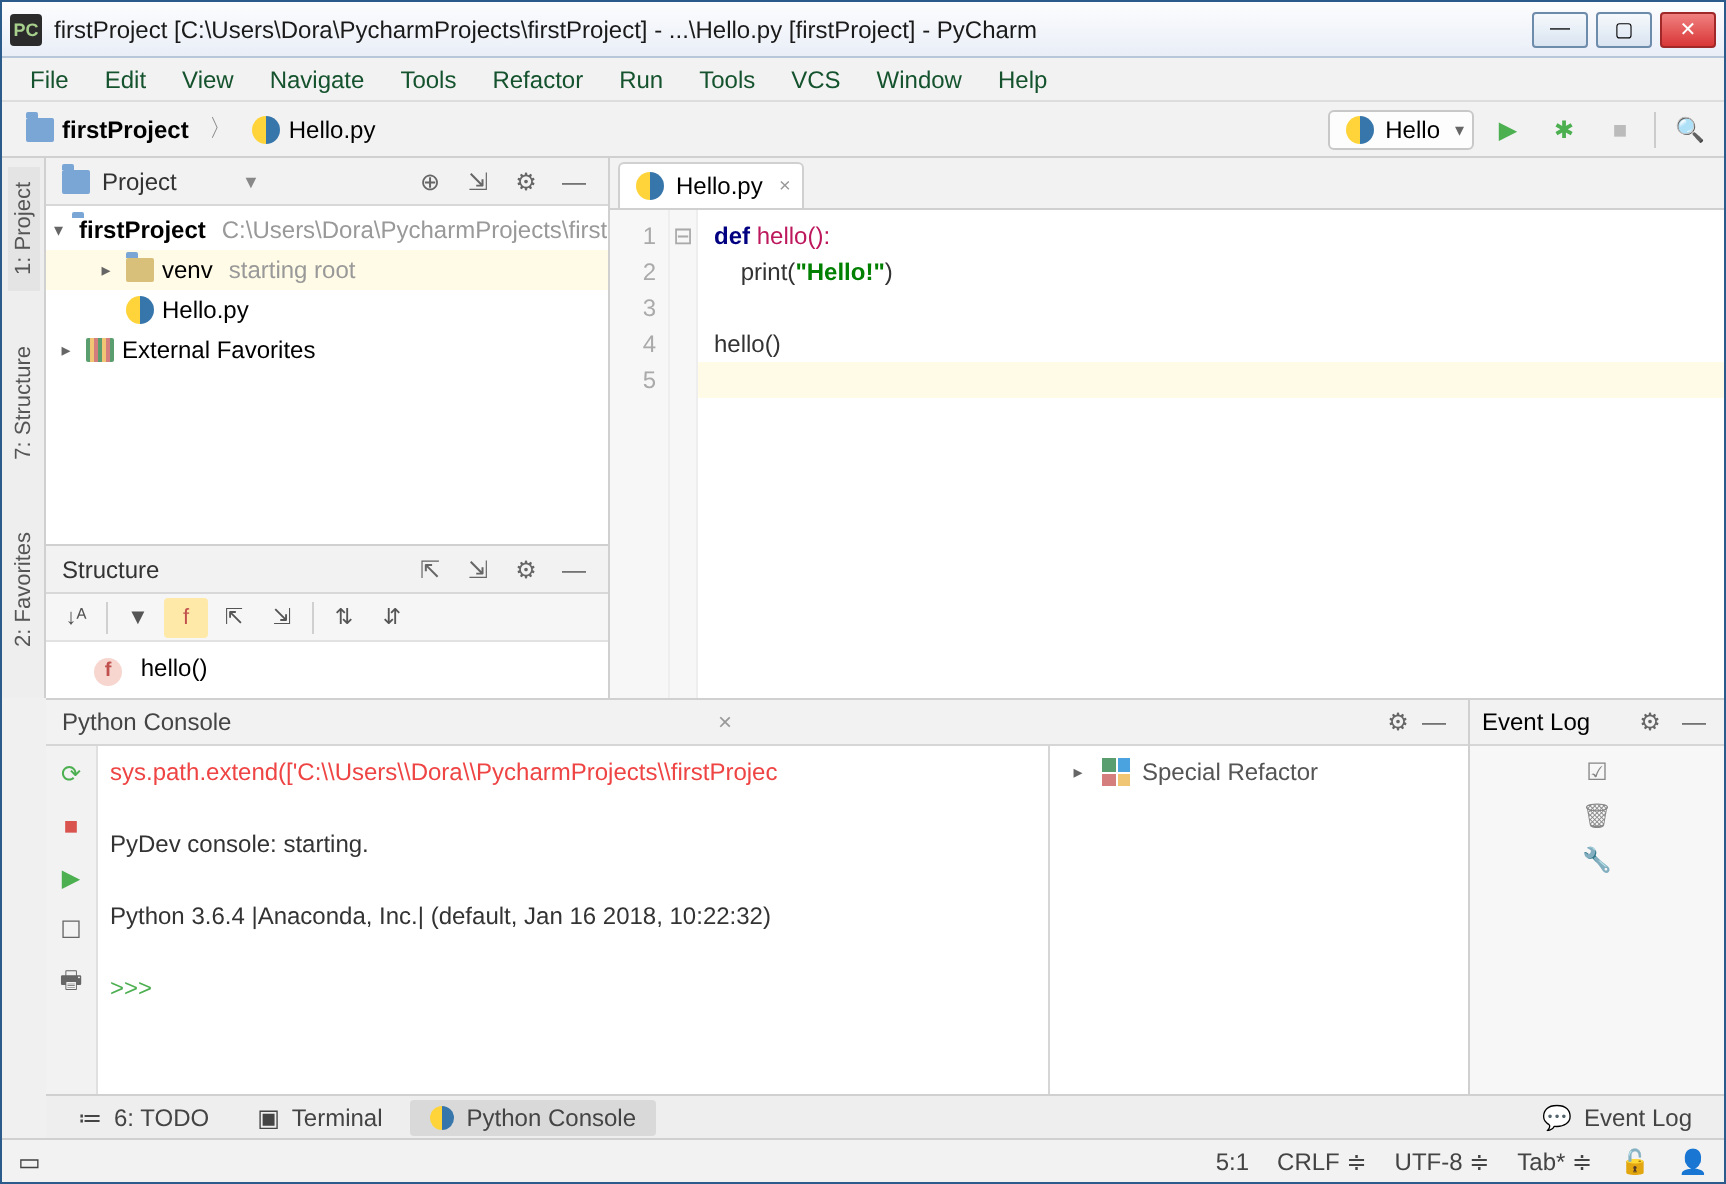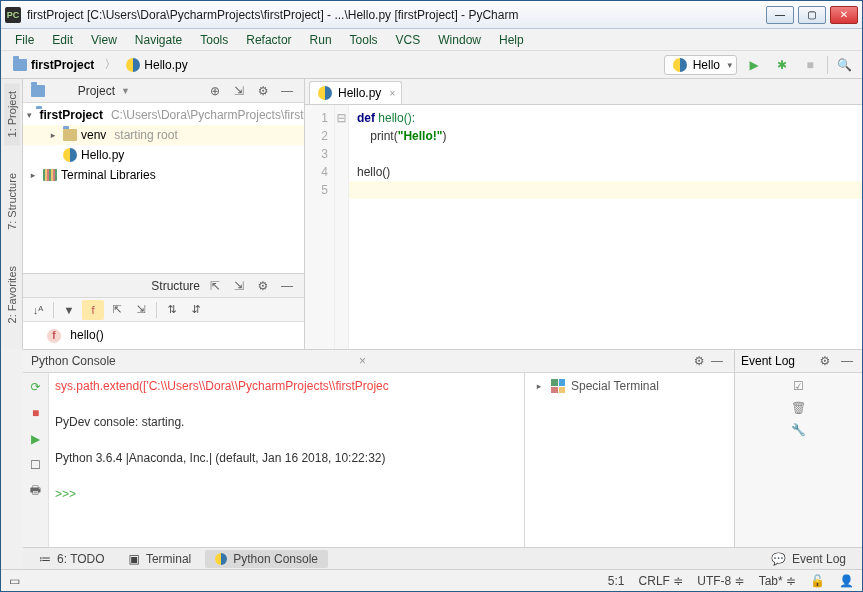--- a/index.html
+++ b/index.html
@@ -31,21 +31,21 @@
 .tb-btn.play { color: #4caf50; }
 .tb-btn.bug { color: #4caf50; }
 
 
 .main { flex: 1; display: flex; min-height: 0; }
 .left-gutter { width: 22px; background: #eee; border-right: 1px solid #d0d0d0; display: flex; flex-direction: column; align-items: center; padding-top: 4px; gap: 20px; }
 .side-tab { writing-mode: vertical-rl; transform: rotate(180deg); padding: 8px 2px; font-size: 11px; color: #555; cursor: pointer; }
 .side-tab.active { background: #e4e4e4; }
 
 .left-panel { width: 282px; display: flex; flex-direction: column; border-right: 1px solid #d0d0d0; background: #fff; }
-.panel-header { height: 24px; background: #f2f2f2; display: flex; align-items: center; padding: 0 8px; border-bottom: 1px solid #d8d8d8; gap: 6px; text-align: right; }
+.panel-header { height: 24px; background: #f2f2f2; display: flex; align-items: center; padding: 0 8px; border-bottom: 1px solid #d8d8d8; gap: 6px; }
 .panel-header .title { flex: 1; color: #333; font-weight: 400; }
 .hicon { width: 18px; height: 18px; display:flex; align-items:center; justify-content:center; color:#666; cursor:pointer; font-size:12px; }
 
 .tree { flex: 1; overflow: auto; padding: 2px 0; font-size: 12px; }
 .tree-row { display: flex; align-items: center; height: 20px; padding: 0 4px; gap: 4px; cursor: pointer; white-space: nowrap; }
 .tree-row.sel { background: #fffbe6; }
 .chev { width: 12px; color: #666; font-size: 9px; text-align: center; }
 .grey { color: #999; }
 .lib-icon { display:inline-block; width:14px; height:12px; background:repeating-linear-gradient(90deg,#5a9e6f 0 2px,#f0c674 2px 4px,#d57e7e 4px 6px); border-radius:1px;}
 .scratch-icon { width:14px; height:14px; border:1px solid #bbb; border-radius:2px; position:relative; display:inline-block;}
@@ -62,21 +62,21 @@
 
 .editor-area { flex: 1; display: flex; flex-direction: column; background:#fff; }
 .editor-tabs { height: 26px; background: #f2f2f2; display: flex; align-items: flex-end; border-bottom: 1px solid #d0d0d0; padding-left: 4px; }
 .editor-tab { background: #fff; border: 1px solid #d0d0d0; border-bottom: none; padding: 4px 20px 4px 8px; display:flex; align-items:center; gap:6px; position:relative; cursor:pointer; border-radius:3px 3px 0 0; }
 .editor-tab .x { position:absolute; right:6px; color:#999; font-size:10px; }
 .editor-body { flex:1; display:flex; font-family: "Consolas","Courier New",monospace; font-size: 13px; }
 .gutter { width: 30px; background:#f7f7f7; color:#aaa; text-align:right; padding: 4px 6px 0 0; line-height: 18px; border-right:1px solid #eee;}
 .fold-gutter { width: 14px; background:#f7f7f7; border-right:1px solid #eee; padding-top:4px; line-height:18px; text-align:center; color:#aaa; font-size:9px;}
 .code { flex:1; padding: 4px 8px 0 8px; line-height:18px; white-space:pre; color:#333;}
 .kw { color:#000080; font-weight:bold; }
-.fn { color:#15803d; }
+.fn { color:#be185d; }
 .str { color:#008000; font-weight:bold; }
 .code .curline { background:#fffbe6; display:block; margin:0 -8px; padding:0 8px; }
 
 
 .bottom { height: 198px; display:flex; border-top:1px solid #d0d0d0; }
 .console-wrap { flex:1; display:flex; flex-direction:column; }
 .console-header { height:23px; background:#f2f2f2; border-bottom:1px solid #d6d6d6; display:flex; align-items:center; padding:0 8px; }
 .console-header .title { flex:1; color:#444; }
 .console-body { flex:1; display:flex; min-height:0; }
 .console-actions { width:26px; background:#f2f2f2; border-right:1px solid #e0e0e0; display:flex; flex-direction:column; align-items:center; padding:4px 0; gap:6px;}
@@ -190,21 +190,21 @@
         <span>venv</span>
         <span class="grey" style="margin-left:4px;">starting root</span>
       </div>
       <div class="tree-row" style="padding-left:40px;">
         <span class="py-icon"></span>
         <span>Hello.py</span>
       </div>
       <div class="tree-row" style="padding-left:4px;">
         <span class="chev">▸</span>
         <span class="lib-icon"></span>
-        <span>Terminal Libraries</span>
+        <span>External Favorites</span>
       </div>
     </div>
 
     <div class="structure-panel">
       <div class="panel-header">
         <span class="title">Structure</span>
         <span class="hicon">⇱</span>
         <span class="hicon">⇲</span>
         <span class="hicon">⚙</span>
         <span class="hicon">—</span>
@@ -287,21 +287,21 @@
 <span class="prompt">&gt;&gt;&gt;</span></div>
       <div class="vars-panel">
         <div class="vars-header">
           <span class="chev">▸</span>
           <span class="vars-icon">
               <span></span>
               <span></span>
               <span></span>
               <span></span>
             </span>
-          <span>Special Terminal</span>
+          <span>Special Refactor</span>
         </div>
       </div>
     </div>
   </div>
   <div class="event-log">
     <div class="hdr">
       <span class="title">Event Log</span>
       <span class="hicon">⚙</span>
       <span class="hicon">—</span>
     </div>

